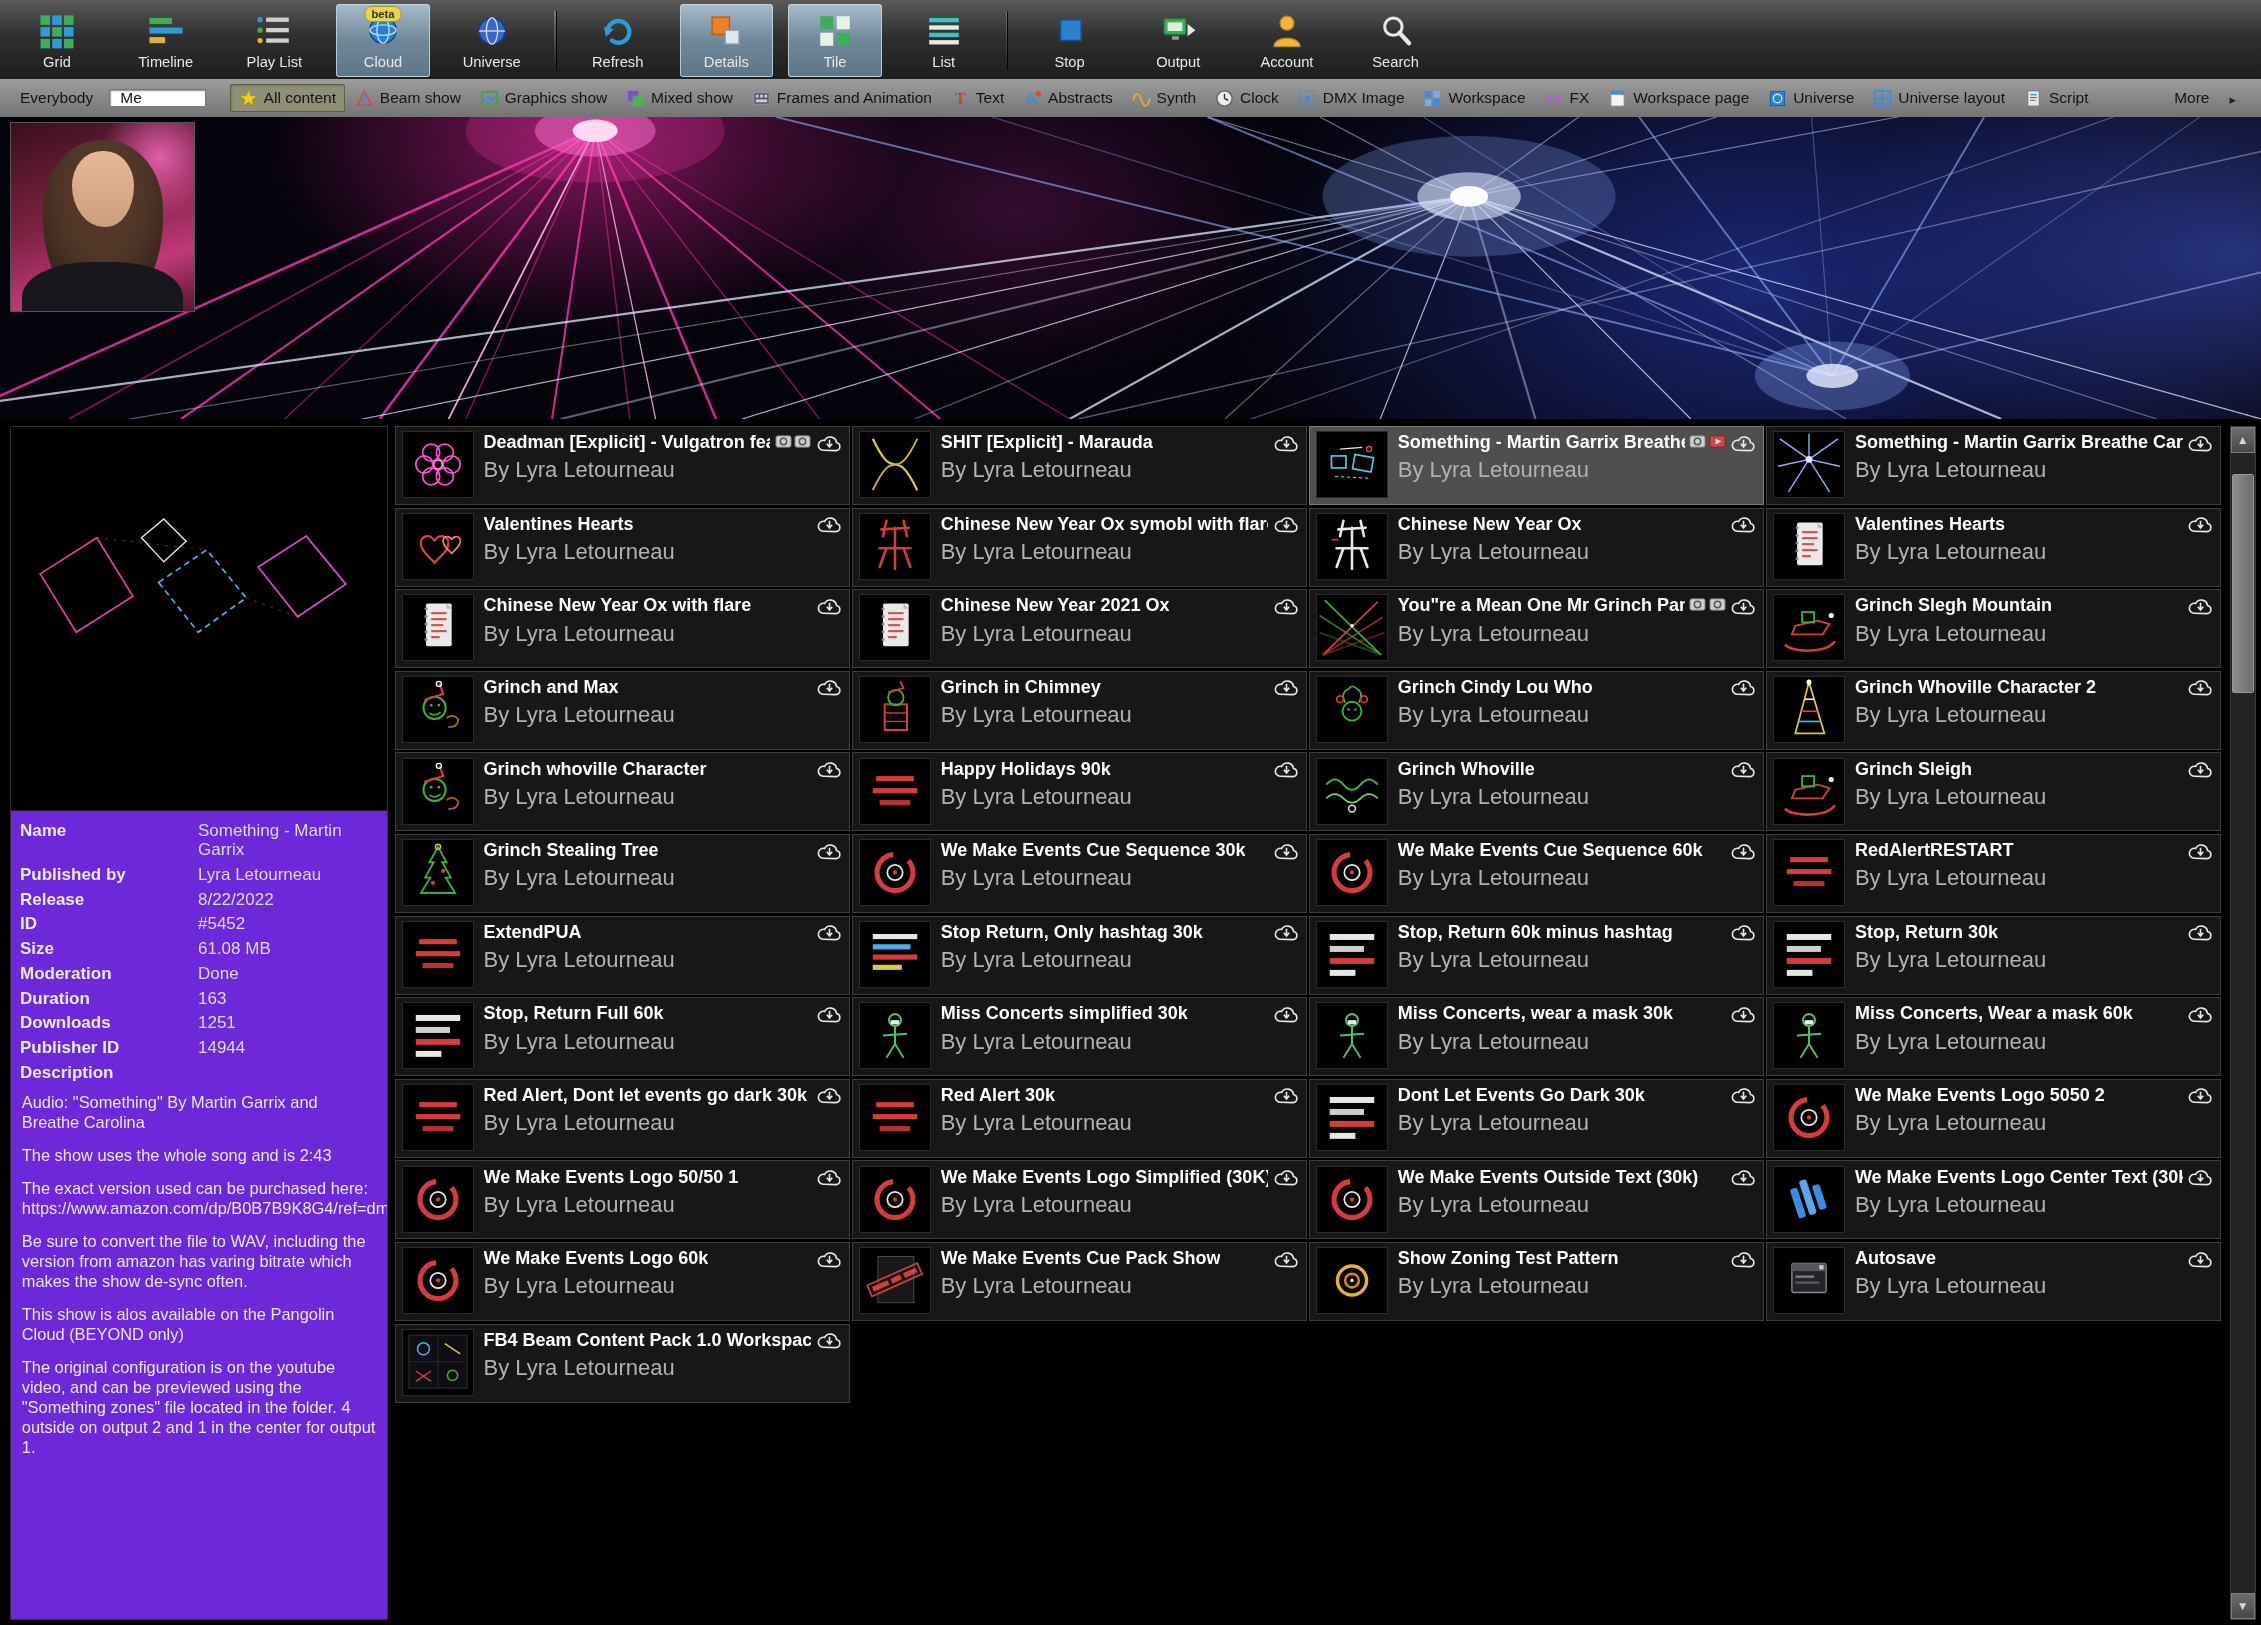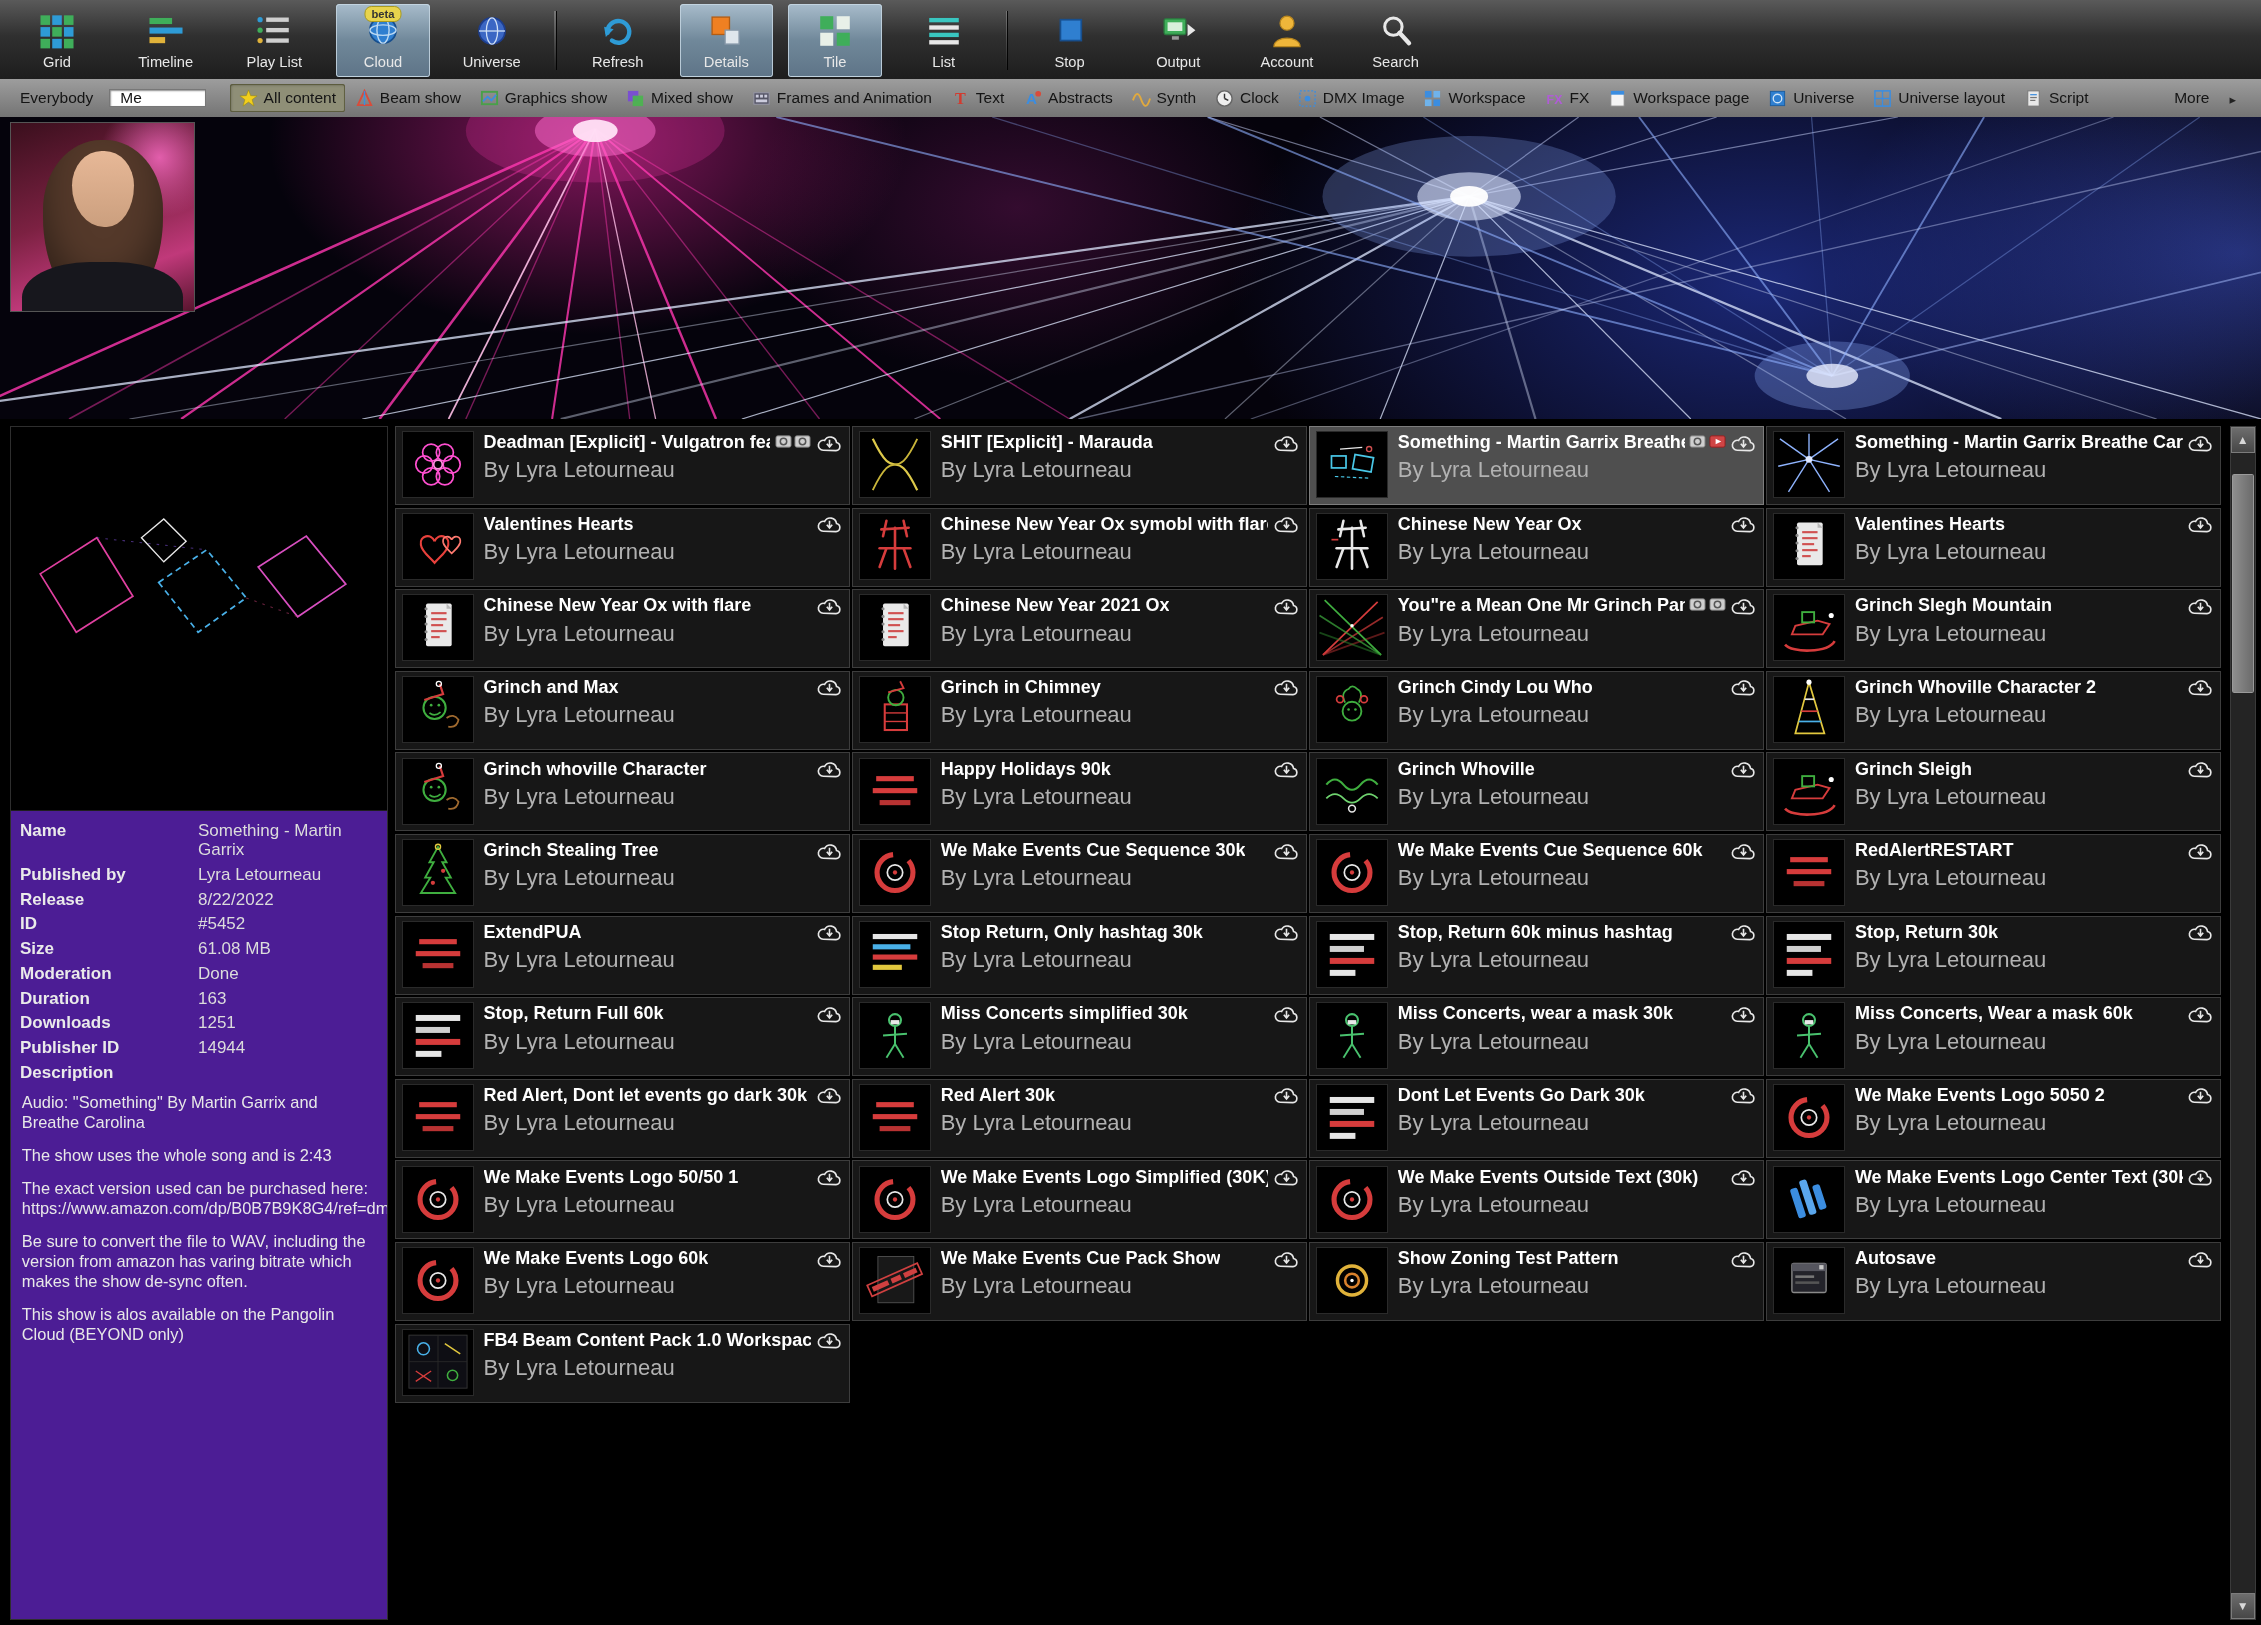--- a/index.html
+++ b/index.html
@@ -51,21 +51,21 @@
   .portrait .hair{position:absolute;left:17%;top:9%;width:66%;height:88%;background:#54392a;
     border-radius:48% 48% 40% 40% / 42% 42% 54% 54%;box-shadow:inset 0 -26px 35px rgba(0,0,0,.4);}
   .portrait .face{position:absolute;left:33%;top:15%;width:34%;height:40%;
     background:linear-gradient(#e7b897,#cb9f7e);border-radius:50% 50% 46% 54% / 48% 48% 58% 58%;}
   .portrait .body{position:absolute;bottom:0;left:6%;width:88%;height:26%;background:#17171d;
     border-radius:42% 42% 0 0 / 72% 72% 0 0;}
 
   
   .main{position:absolute;left:0;top:419px;right:0;bottom:0;background:#000;}
 
-  .sidebar{position:absolute;left:10.4px;top:7px;width:378px;bottom:5.2px;background:#4c1d95;
+  .sidebar{position:absolute;left:10.4px;top:7px;width:378px;bottom:5.2px;background:#6d28d9;
     border:0.9px solid #2e2e2e;overflow:hidden;box-sizing:border-box;}
   .preview{height:383px;border-bottom:0.9px solid #1e1e1e;background:#000;}
   .preview svg{width:100%;height:100%;display:block;}
   .meta{padding:7px 0 1.7px;}
   .meta-row{display:flex;padding:2.6px 8.6px;font-size:17px;color:#eaeaea;line-height:1.15;}
   .meta-label{width:178px;flex:none;font-weight:bold;}
   .meta-value{flex:1;color:#dcdcdc;}
   .desc{padding:5.2px 10.4px 0;color:#e8e8e8;font-size:16.4px;line-height:1.22;}
   .desc p{margin:0 0 13px;}
 
@@ -495,20 +495,21 @@
             <div class="meta-label">Description</div>
             <div class="meta-value"></div>
           </div>
         </div>
       <div class="desc" id="desc">
           <p>Audio: "Something" By Martin Garrix and Breathe Carolina</p>
           <p>The show uses the whole song and is 2:43</p>
           <p>The exact version used can be purchased here: https://www.amazon.com/dp/B0B7B9K8G4/ref=dm</p>
           <p>Be sure to convert the file to WAV, including the version from amazon has varing bitrate which makes the show de-sync often.</p>
           <p>This show is alos available on the Pangolin Cloud (BEYOND only)</p>
+          <p>The original configuration is on the youtube video, and can be previewed using the "Something zones" file located in the folder. 4 outside on output 2 and 1 in the center for output 1.</p>
         </div>
     </div>
 
     <div class="grid" id="grid">
         <div class="tile">
           <div class="thumb">
             <svg viewBox="0 0 80 76">
               <circle cx="56.0" cy="38.0" r="10" fill="none" stroke="#ff4fd0" stroke-width="2"></circle>
               <circle cx="48.0" cy="51.9" r="10" fill="none" stroke="#ff4fd0" stroke-width="2"></circle>
               <circle cx="32.0" cy="51.9" r="10" fill="none" stroke="#ff4fd0" stroke-width="2"></circle>

